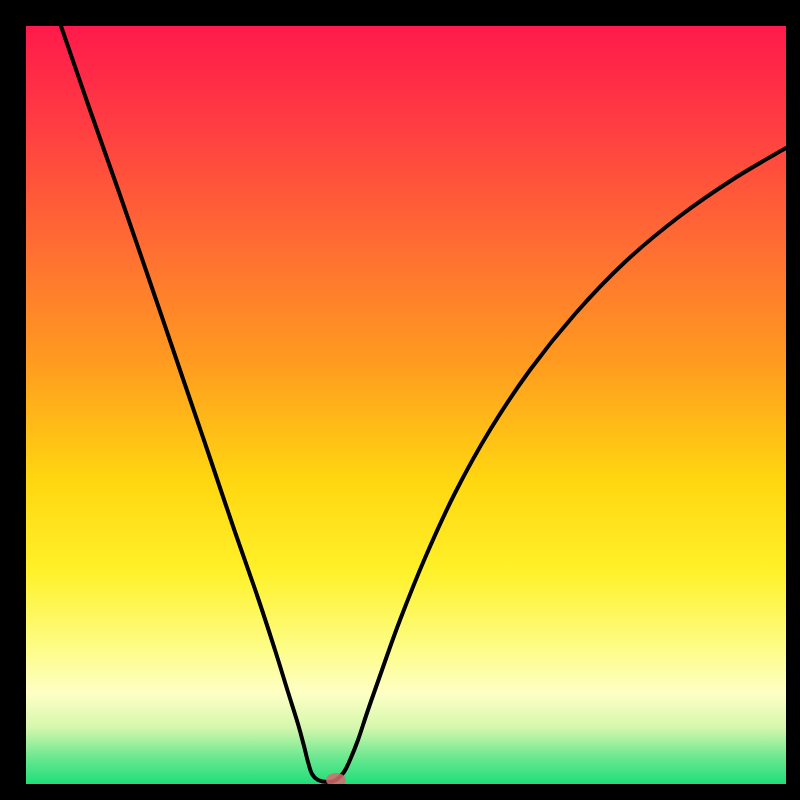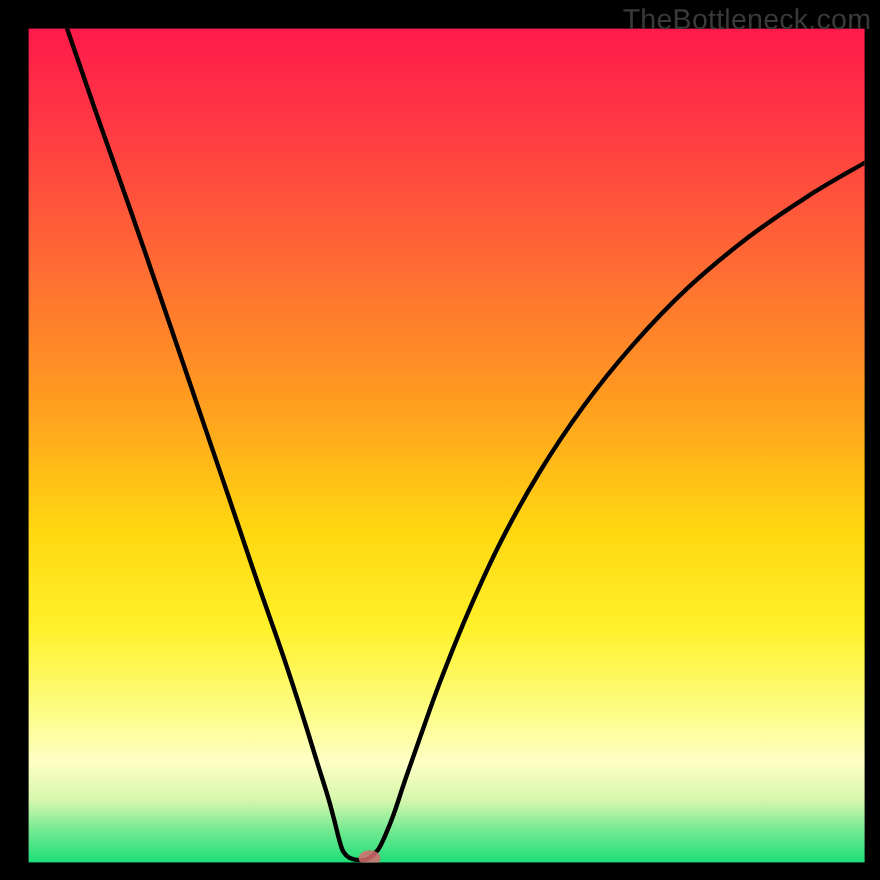--- a/index.html
+++ b/index.html
@@ -40,21 +40,20 @@
   }
   .marker {
     fill: #d76b6d;
     fill-opacity: 0.85;
   }
 </style>
 </head>
 <body>
 
 <div class="stage">
-  <div class="watermark">TheBottleneck.com</div>
 
   <svg width="800" height="800" viewBox="0 0 800 800">
     <defs>
       <linearGradient id="bg-grad" x1="0" y1="0" x2="0" y2="1">
           <stop offset="0%" stop-color="#ff1a4b"></stop>
           <stop offset="12%" stop-color="#ff3a43"></stop>
           <stop offset="28.000000000000004%" stop-color="#ff6a34"></stop>
           <stop offset="44%" stop-color="#ff9a20"></stop>
           <stop offset="60%" stop-color="#ffd710"></stop>
           <stop offset="72%" stop-color="#fff12a"></stop>

